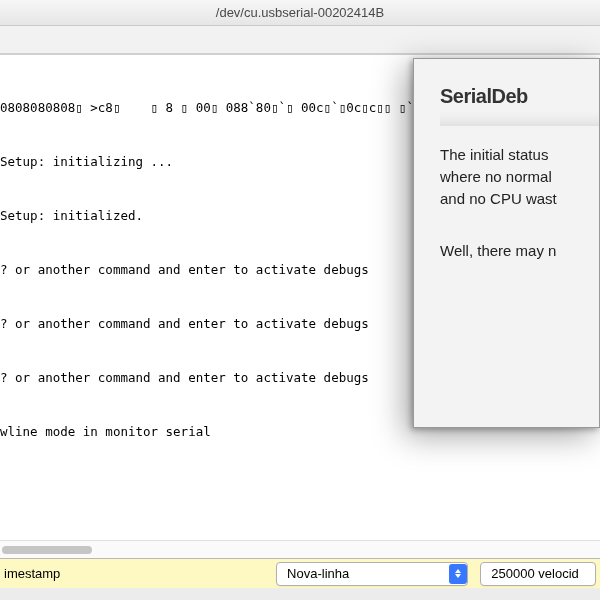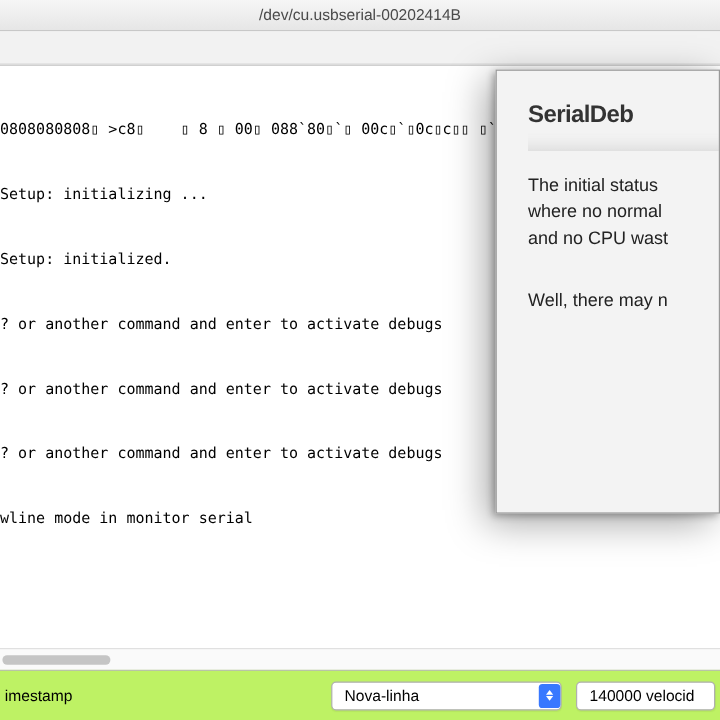--- a/index.html
+++ b/index.html
@@ -47,22 +47,22 @@
     .scrollthumb {
       position: absolute;
       left: 2px;
       top: 5px;
       width: 90px;
       height: 8px;
       background: #c5c5c5;
       border-radius: 4px;
     }
     .bottombar {
-      height: 42px;
-      background: #bef264;
+      height: 30px;
+      background: #fef9c3;
       border-top: 1px solid #b8b8b8;
       display: flex;
       align-items: center;
       padding: 0 4px;
       gap: 12px;
       font-size: 13px;
       color: #000;
     }
     .timestamp-label {
       padding-left: 0;
@@ -167,21 +167,21 @@
   <span class="timestamp-label">imestamp</span>
   <div class="spacer-small"></div>
   <div class="select lineend">
     <span>Nova-linha</span>
     <span class="caret">
       <span class="tri-up"></span>
       <span class="tri-down"></span>
     </span>
   </div>
   <div class="select baud">
-    <span>140000 velocid</span>
+    <span>250000 velocid</span>
   </div>
 </div>
 
 <div class="overlay">
   <h1>SerialDeb</h1>
   <div class="body">
     <div class="para">
       <span>The initial status </span><br>
       <span>where no normal</span><br>
       <span>and no CPU wast</span>

